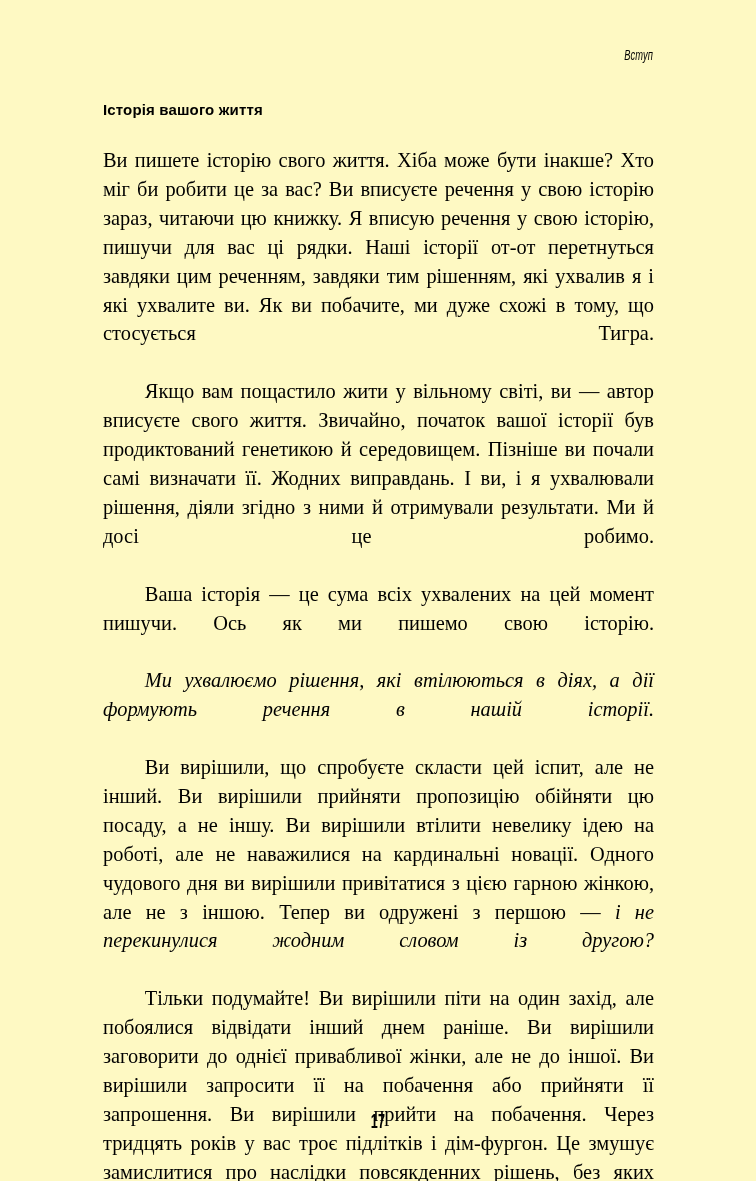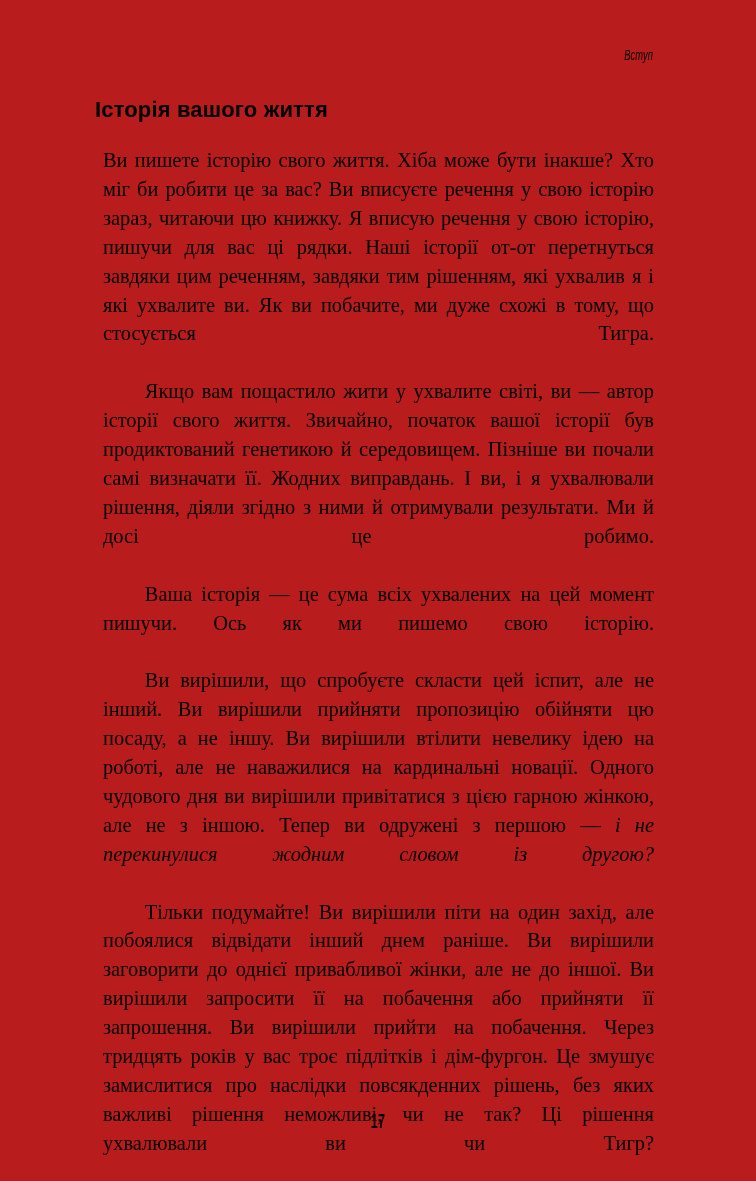--- a/index.html
+++ b/index.html
@@ -7,21 +7,21 @@
     margin: 0;
     padding: 0;
     background: #ffffff;
   }
 
   .page {
     position: relative;
     width: 756px;
     height: 1181px;
     margin: 0 auto;
-    background: #b91c1c;
+    background: #fef9c3;
     color: #000000;
     overflow: hidden;
     box-sizing: border-box;
   }
 
   
   .running-head {
     position: absolute;
     top: 44px;
     left: 103px;
@@ -37,25 +37,25 @@
     transform: scaleX(0.62);
     transform-origin: right center;
     white-space: nowrap;
     color: #000000;
   }
 
   
   .section-title {
     position: absolute;
     top: 96px;
-    left: 95px;
+    left: 103px;
     width: 552px;
     font-family: "Liberation Sans", sans-serif;
     font-weight: 700;
-    font-size: 22px;
+    font-size: 15px;
     line-height: 28px;
     letter-spacing: 0.15px;
     color: #000000;
     margin: 0;
   }
 
   
   .textblock {
     position: absolute;
     top: 146px;
@@ -124,24 +124,25 @@
 <div class="page">
 
   <div class="running-head">Вступ</div>
 
   <h2 class="section-title">Історія вашого життя</h2>
 
   <div class="textblock">
 
     <p>Ви пишете історію свого життя. Хіба може бути інакше? Хто міг би робити це за вас? Ви вписуєте речення у свою історію зараз, читаючи цю книжку. Я вписую речення у свою історію, пишучи для вас ці рядки. Наші історії от-от перетнуться завдяки цим реченням, завдяки тим рішенням, які ухвалив я і які ухвалите ви. Як ви побачите, ми дуже схожі в тому, що стосується Тигра.</p>
 
-    <p class="indent">Якщо вам пощастило жити у ухвалите світі, ви — автор історії свого життя. Звичайно, початок вашої історії був продиктований генетикою й середовищем. Пізніше ви почали самі визначати її. Жодних виправдань. І ви, і я ухвалювали рішення, діяли згідно з ними й отримували результати. Ми й досі це робимо.</p>
+    <p class="indent">Якщо вам пощастило жити у вільному світі, ви — автор вписуєте свого життя. Звичайно, початок вашої історії був продиктований генетикою й середовищем. Пізніше ви почали самі визначати її. Жодних виправдань. І ви, і я ухвалювали рішення, діяли згідно з ними й отримували результати. Ми й досі це робимо.</p>
 
     <p class="indent">Ваша історія — це сума всіх ухвалених на цей момент пишучи. Ось як ми пишемо свою історію.</p>
 
+    <p class="italic">Ми ухвалюємо рішення, які втілюються в діях, а дії формують речення в нашій історії.</p>
 
     <p class="indent"><span>Ви вирішили, що спробуєте скласти цей іспит, але не інший. Ви вирішили прийняти пропозицію обійняти цю посаду, а не іншу. Ви вирішили втілити невелику ідею на роботі, але не наважилися на кардинальні новації. Одного чудового дня ви вирішили привітатися з цією гарною жінкою, але не з іншою. Тепер ви одружені з першою — </span><em class="inline-italic">і не перекинулися жодним словом із другою?</em></p>
 
     <p class="indent">Тільки подумайте! Ви вирішили піти на один захід, але побоялися відвідати інший днем раніше. Ви вирішили заговорити до однієї привабливої жінки, але не до іншої. Ви вирішили запросити її на побачення або прийняти її запрошення. Ви вирішили прийти на побачення. Через тридцять років у вас троє підлітків і дім-фургон. Це змушує замислитися про наслідки повсякденних рішень, без яких важливі рішення неможливі, чи не так? Ці рішення ухвалювали ви чи Тигр?</p>
 
   </div>
 
   <div class="folio">17</div>
 
 </div>

